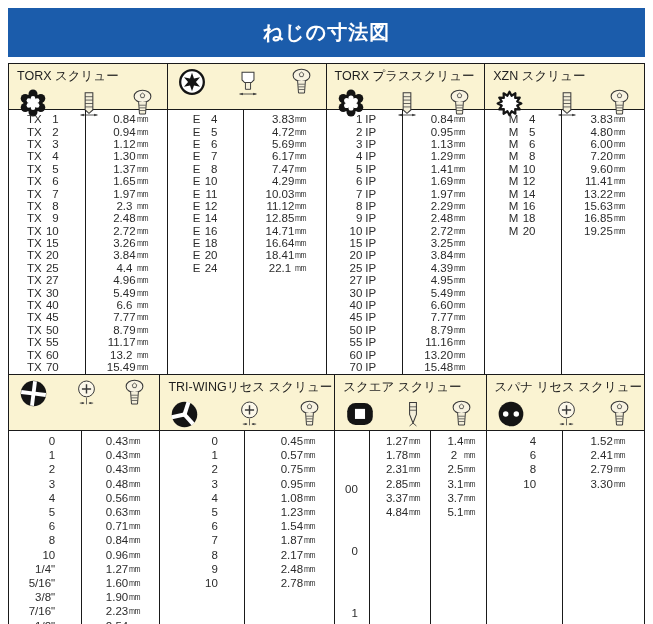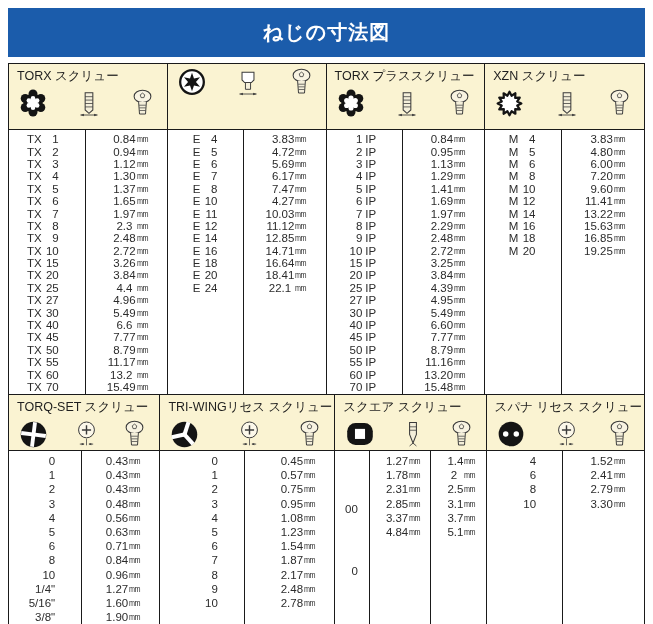--- a/index.html
+++ b/index.html
@@ -17,21 +17,21 @@
   .grid{
     margin:0 8px;display:grid;grid-template-columns:repeat(4,1fr);
     border:1px solid var(--border,#1a1a1a);
   }
   .grid-top{border-bottom:none;}
   .sec{border-right:1px solid var(--border,#1a1a1a);background:var(--table-bg,#fff);}
   .sec:last-child{border-right:none;}
   .sec-h{
     background:var(--section-header-bg,#faf3d2);
     border-bottom:1px solid var(--border,#1a1a1a);
-    height:66px;box-sizing:border-box;
+    height:46px;box-sizing:border-box;
   }
   .grid-bottom .sec-h{height:56px;}
   .sec-title{font-size:12.5px;padding:4px 2px 0 8px;white-space:nowrap;overflow:hidden;color:#1e1e1e;}
   .sec-icons{display:flex;align-items:center;justify-content:space-between;padding:0 13px 1px 9px;height:36px;}
   .sec-icons .icon{display:inline-flex;align-items:center;justify-content:center;}
   .sec-body{display:flex;box-sizing:border-box;}
   .grid-top .sec-body{height:264px;}
   .grid-bottom .sec-body{height:200px;}
   .subcol{box-sizing:border-box;padding-top:3px;}
   .subcol.sizes{width:48%;}
@@ -191,21 +191,21 @@
           <div class="cell size"><span class="pfx">E</span><span class="num">18</span></div>
           <div class="cell size"><span class="pfx">E</span><span class="num">20</span></div>
           <div class="cell size"><span class="pfx">E</span><span class="num">24</span></div>
         </div>
         <div class="subcol vals">
           <div class="cell val"><span class="v">3.83</span><span class="u">mm</span></div>
           <div class="cell val"><span class="v">4.72</span><span class="u">mm</span></div>
           <div class="cell val"><span class="v">5.69</span><span class="u">mm</span></div>
           <div class="cell val"><span class="v">6.17</span><span class="u">mm</span></div>
           <div class="cell val"><span class="v">7.47</span><span class="u">mm</span></div>
-          <div class="cell val"><span class="v">4.27</span><span class="u">mm</span></div>
+          <div class="cell val"><span class="v">4.29</span><span class="u">mm</span></div>
           <div class="cell val"><span class="v">10.03</span><span class="u">mm</span></div>
           <div class="cell val"><span class="v">11.12</span><span class="u">mm</span></div>
           <div class="cell val"><span class="v">12.85</span><span class="u">mm</span></div>
           <div class="cell val"><span class="v">14.71</span><span class="u">mm</span></div>
           <div class="cell val"><span class="v">16.64</span><span class="u">mm</span></div>
           <div class="cell val"><span class="v">18.41</span><span class="u">mm</span></div>
           <div class="cell val"><span class="v">22.1 </span><span class="u">mm</span></div>
         </div>
       </div>
   </section>
@@ -354,21 +354,20 @@
           <div class="cell val"><span class="v">16.85</span><span class="u">mm</span></div>
           <div class="cell val"><span class="v">19.25</span><span class="u">mm</span></div>
         </div>
       </div>
   </section>
 </div>
 
 <div class="grid grid-bottom">
   <section class="sec">
     <div class="sec-h">
-      <div class="sec-title">TORQ-SET スクリュー</div>
       <div class="sec-icons">
           <span class="icon">
             <svg viewBox="0 0 34 34" width="31" height="31">
               <circle cx="17" cy="17" r="14" fill="#141414"></circle>
               <g fill="#fff">
                 <rect x="14.9" y="3.4" width="4.2" height="14.4" transform="rotate(7 17 17)"></rect>
                 <rect x="14.9" y="3.4" width="4.2" height="14.4" transform="rotate(97 17 17)"></rect>
                 <rect x="14.9" y="3.4" width="4.2" height="14.4" transform="rotate(187 17 17)"></rect>
                 <rect x="14.9" y="3.4" width="4.2" height="14.4" transform="rotate(277 17 17)"></rect>
               </g>

